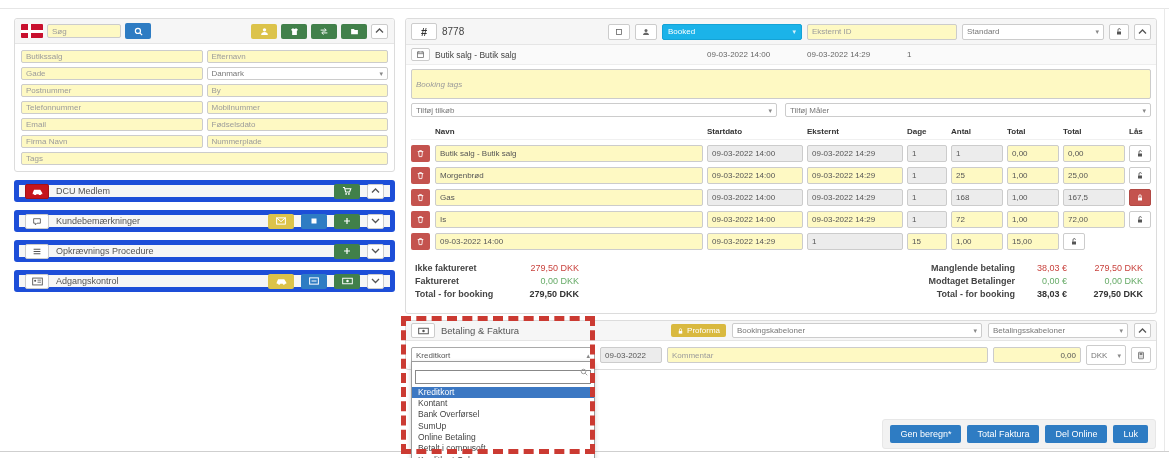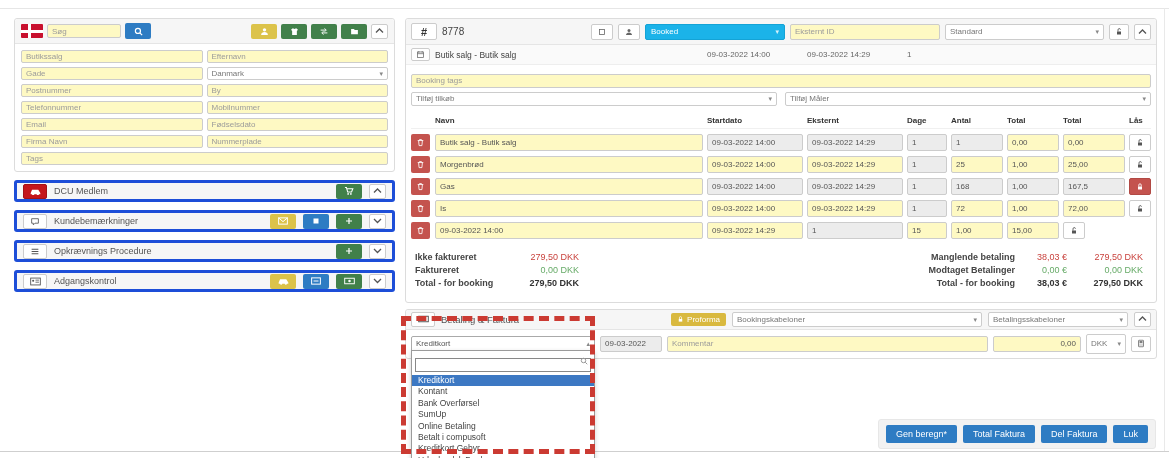--- a/index.html
+++ b/index.html
@@ -26,32 +26,32 @@
   .yellow { background:#dcc34a; } .green { background:#41804a; } .blue { background:#2e7cc3; }
   .ghost { width:17px; height:15px; background:#fff; border:1px solid #ccc; border-radius:2px; display:flex; align-items:center; justify-content:center; color:#555; flex:none; }
 
   .flag { width:22px; height:14px; background:#c8102e; position:relative; border-radius:1px; flex:none; }
   .flag:before { content:""; position:absolute; left:7px; top:0; width:3px; height:14px; background:#fff; }
   .flag:after  { content:""; position:absolute; left:0; top:5.5px; width:22px; height:3px; background:#fff; }
 
   .form-grid { display:grid; grid-template-columns:1fr 1fr; gap:4px; padding:6px; }
   .span2 { grid-column:1/3; }
 
-  .section { margin-top:8px; border:3px solid #1d4ed8; border-radius:3px; background:#f6f6f6; display:flex; align-items:center; gap:7px; padding:3px 6px; height:22px; }
+  .section { margin-top:8px; border:5px solid #1d4ed8; border-radius:3px; background:#f6f6f6; display:flex; align-items:center; gap:7px; padding:3px 6px; height:22px; }
   .icon-box { width:24px; height:15px; background:#fff; border:1px solid #ccc; border-radius:2px; display:flex; align-items:center; justify-content:center; color:#555; flex:none; }
   .icon-box.dcu { background:#c4151c; border-color:#a31117; color:#fff; flex-direction:column; }
   .sec-title { font-size:9px; color:#555; flex:1; }
 
   
   .bk-head { display:flex; align-items:center; gap:5px; background:#f6f6f6; border-bottom:1px solid #e5e5e5; padding:4px 5px; height:26px; border-radius:3px 3px 0 0; }
   .hash-box { width:26px; height:17px; background:#fff; border:1px solid #ccc; border-radius:2px; font-weight:bold; font-size:11px; color:#333; display:flex; align-items:center; justify-content:center; flex:none; }
   .bk-num { font-size:10px; color:#444; margin-right:auto;text-align:center; }
   .btn-sm { width:22px; height:16px; background:#fff; border:1px solid #ccc; border-radius:2px; color:#666; display:flex; align-items:center; justify-content:center; flex:none; }
   .booked { width:140px; height:16px; background:#1bb3e9; border:1px solid #14a3d6; color:#fff; border-radius:2px; display:flex; align-items:center; justify-content:space-between; padding:0 5px; font-size:8px; flex:none; }
-  .w150 { width:150px; flex:none; } .w142 { width:159px; flex:none; }
+  .w150 { width:150px; flex:none; } .w142 { width:142px; flex:none; }
   .h16 { height:16px; }
 
   .grid9 { display:grid; grid-template-columns:20px 1fr 96px 96px 40px 52px 52px 62px 22px; gap:4px; align-items:center; }
   .bk-sub { background:#fafafa; border-bottom:1px solid #eee; padding:3px 5px; }
   .sub-title { display:flex; align-items:center; gap:5px; font-size:8.5px; color:#444; }
   .sub-date { font-size:8px; color:#666; }
   .cal-box { width:19px; height:13px; background:#fff; border:1px solid #ccc; border-radius:2px; display:flex; align-items:center; justify-content:center; color:#666; flex:none; }
   .bk-body { padding:4px 5px 0; }
   .addons { display:flex; gap:8px; margin-top:4px; }
   .thead { margin-top:8px; padding:2px 0 3px; font-size:8px; font-weight:bold; color:#333; border-bottom:1px solid #f0f0f0; }
@@ -360,21 +360,21 @@
       <span class="sub-date">09-03-2022 14:00</span>
       <span class="sub-date">09-03-2022 14:29</span>
       <span class="sub-date">1</span>
       <span></span>
         <span></span>
         <span></span>
         <span></span>
     </div>
 
     <div class="bk-body">
-      <input class="inp" style="height: 14px;" placeholder="Booking tags">
+      <input class="inp" style="height: 30px; font-style: italic;" placeholder="Booking tags">
       <div class="addons">
         <div class="sel" style="height:14px;">
           <span>Tilføj tilkøb</span>
           <span class="caret">▾</span>
         </div>
         <div class="sel" style="height:14px;">
           <span>Tilføj Måler</span>
           <span class="caret">▾</span>
         </div>
       </div>
@@ -632,15 +632,15 @@
       </ul>
     </div>
   </div>
 </div>
 
 <div class="annotation"></div>
 
 <div class="footer-bar">
   <button class="btn-primary">Gen beregn*</button>
   <button class="btn-primary">Total Faktura</button>
-  <button class="btn-primary">Del Faktura</button>
+  <button class="btn-primary">Del Online</button>
   <button class="btn-primary">Luk</button>
 </div>
 
 </body></html>

